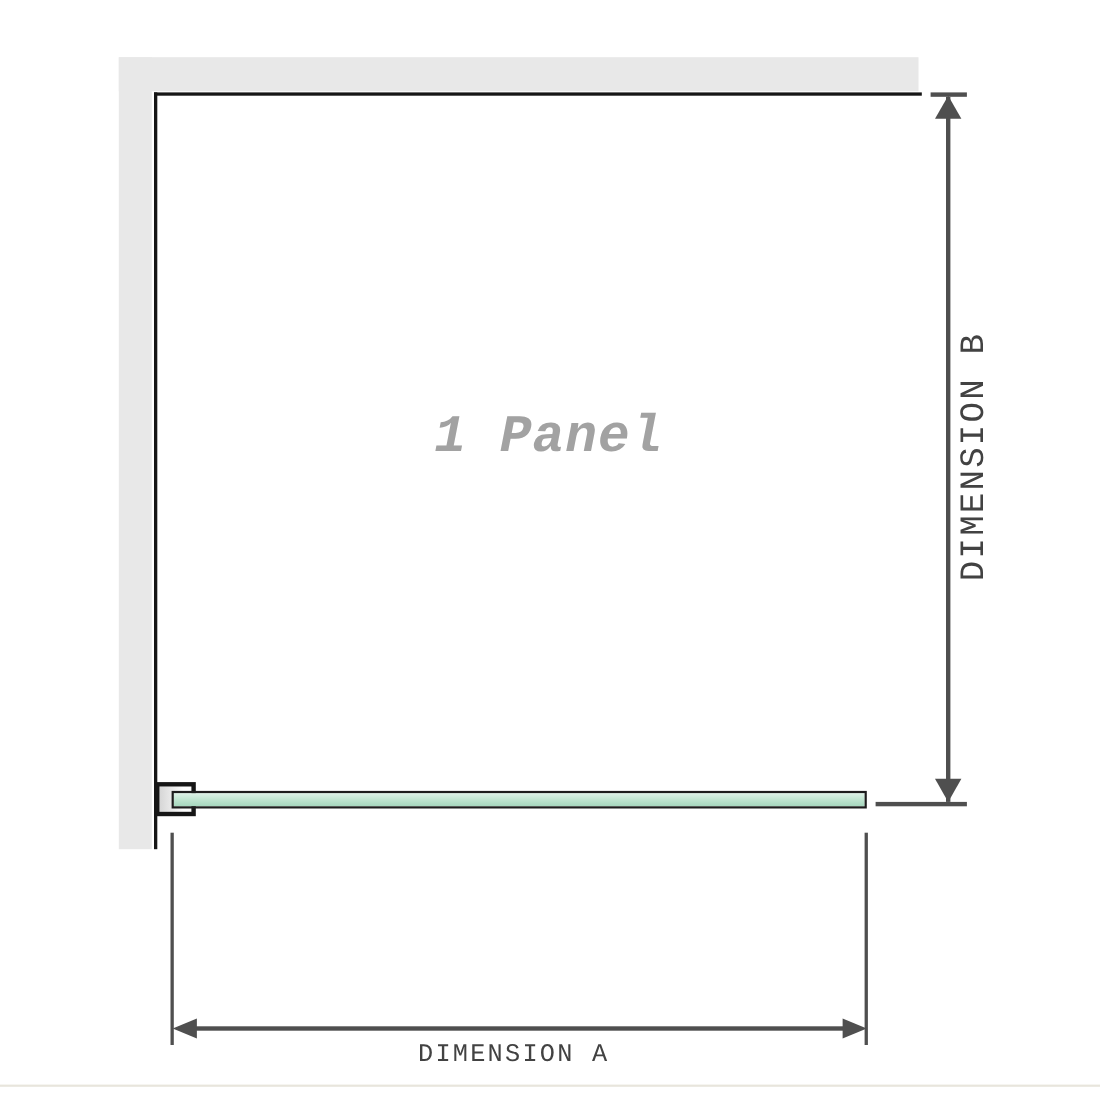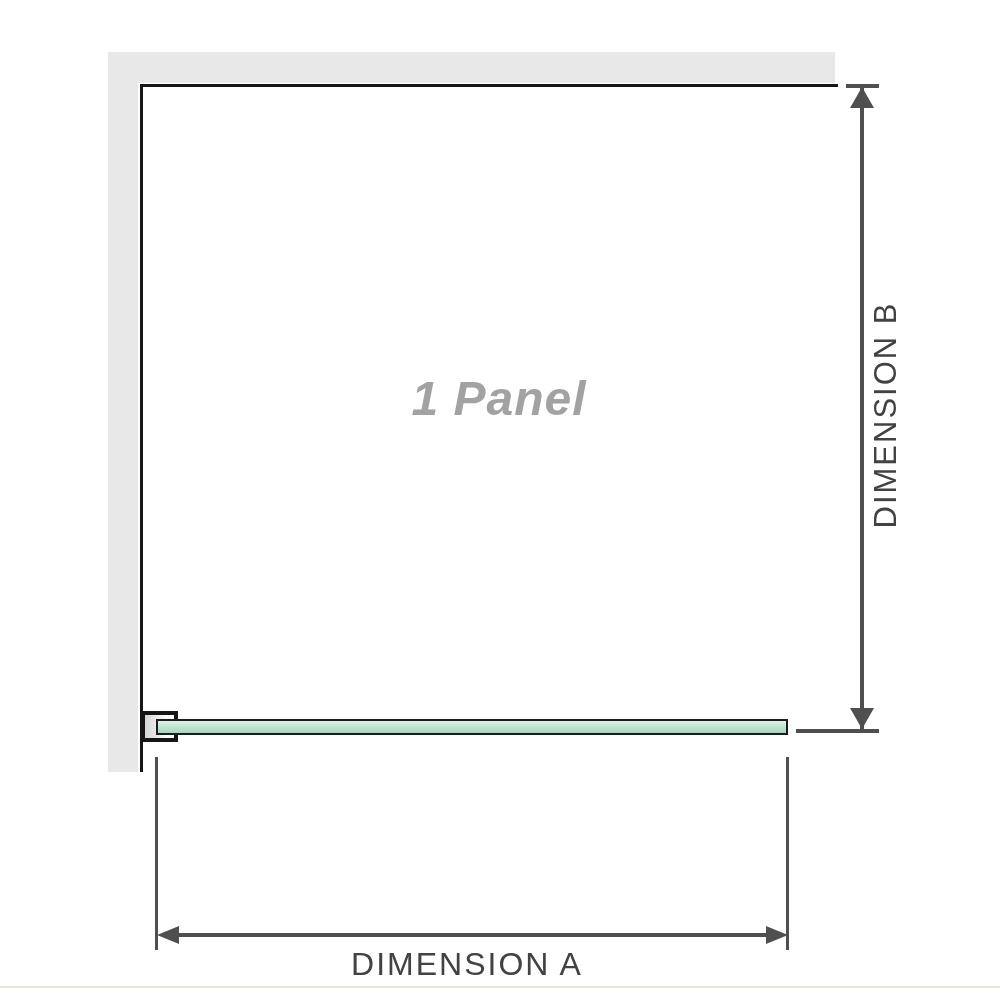--- a/index.html
+++ b/index.html
@@ -12,21 +12,21 @@
     --glass-mid:#c2e6d2;
     --glass-bottom:#a5d7bd;
     --glass-border:#1d1d1d;
     --bracket-fill-left:#d6d6d6;
     --bracket-fill-right:#fdfdfd;
     --photo-edge-line:#e8e5dc;
   }
   html,body{margin:0;padding:0;background:#ffffff;}
   .canvas{
     position:relative;width:1000px;height:1000px;background:#ffffff;
-    font-family:Liberation Sans, sans-serif;overflow:hidden;
+    font-family:Liberation Mono, monospace;overflow:hidden;
   }
   .abs{position:absolute;box-sizing:border-box;}
 
   
   .wall-top{left:108px;top:52px;width:727px;height:31px;background:var(--wall-fill);}
   .wall-left{left:108px;top:52px;width:30px;height:720px;background:var(--wall-fill);}
 
   
   .panel-outline{
     left:140px;top:84px;width:698px;height:688px;
@@ -71,21 +71,21 @@
   }
 
   
   .dima-ext-left{left:155px;top:757px;width:3px;height:193px;background:var(--dimension-line);}
   .dima-ext-right{left:786px;top:757px;width:3px;height:193px;background:var(--dimension-line);}
   .dima-line{left:168px;top:933px;width:608px;height:4px;background:var(--dimension-line);}
   .arrow-left{left:157px;top:926px;border-top:9px solid transparent;border-bottom:9px solid transparent;border-right:22px solid var(--dimension-line);}
   .arrow-right{left:766px;top:926px;border-top:9px solid transparent;border-bottom:9px solid transparent;border-left:22px solid var(--dimension-line);}
   .dima-label{
     left:467px;top:946px;transform:translateX(-50%);
-    font-size:32px;font-weight:400;letter-spacing:2px;
+    font-size:23px;font-weight:400;letter-spacing:2px;
     color:var(--dimension-text);white-space:nowrap;
   }
 
   
   .photo-edge{left:0;top:986px;width:1000px;height:2px;background:var(--photo-edge-line);}
 </style>
 </head>
 <body>
 
 <div class="canvas">

